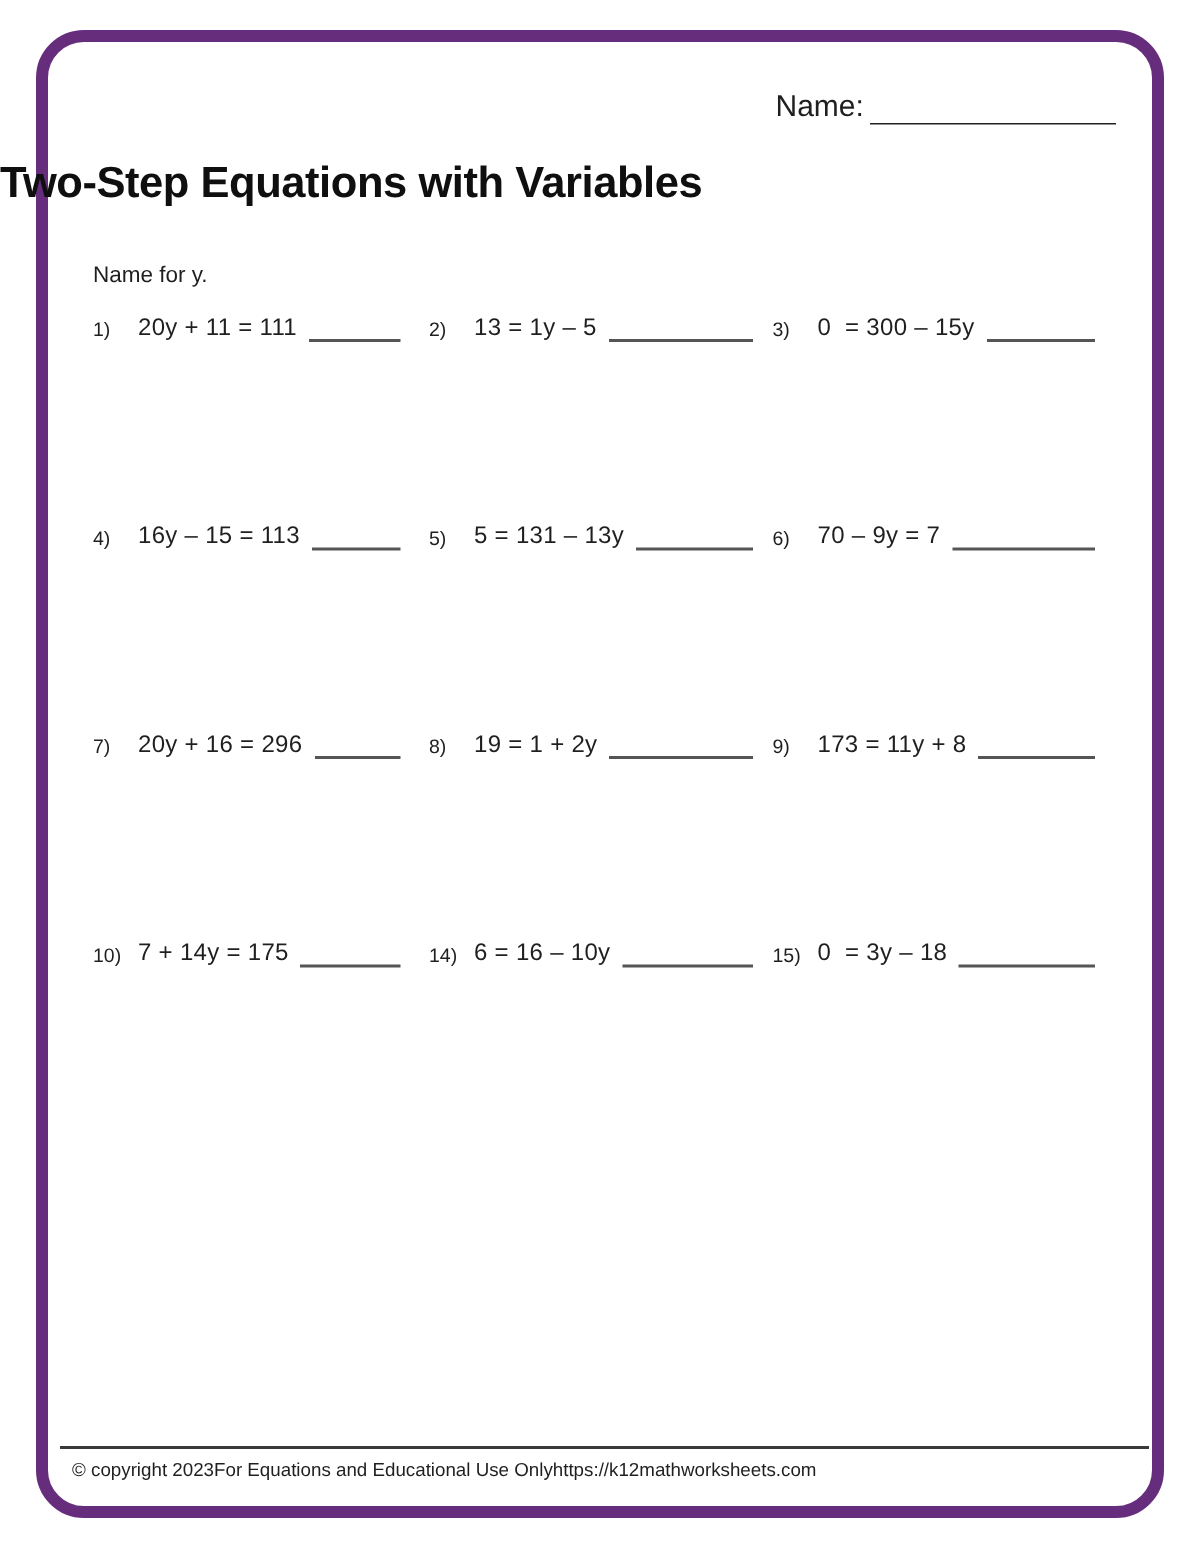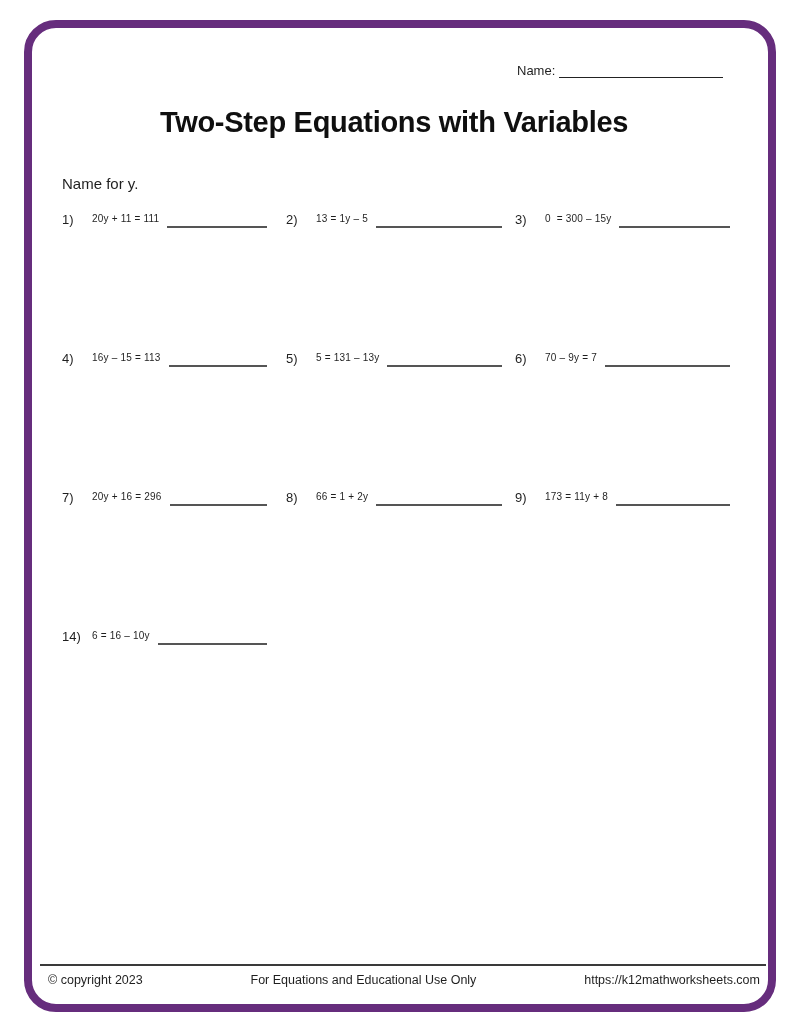--- a/index.html
+++ b/index.html
@@ -24,35 +24,34 @@
     box-sizing: border-box;
     border: 8px solid #662d7d;
     border-radius: 32px;
   }
   .name-row {
     position: absolute;
     top: 60px;
     left: 517px;
     display: flex;
     align-items: flex-end;
-    font-size: 13px;
+    font-size: 20px;
   }
   .name-underline {
     display: inline-block;
     width: 164px;
     height: 17px;
     margin-left: 4px;
     border-bottom: 1.6px solid #222222;
   }
   .title {
     position: absolute;
     top: 106px;
     left: 0;
     width: 788px;
-    text-align: center;
     font-size: 29px;
     font-weight: 700;
     letter-spacing: -0.3px;
     color: #0f0f0f;
   }
   .instruction {
     position: absolute;
     top: 175px;
     left: 62px;
     font-size: 15px;
@@ -76,21 +75,21 @@
   .problem-cell:nth-child(3n+1) { padding-right: 19px; }
   .problem-cell:nth-child(3n+2) { padding-right: 13px; }
   .problem-num {
     flex: none;
     width: 30px;
     font-size: 13px;
     line-height: 17px;
   }
   .problem-eq {
     flex: none;
-    font-size: 10px;
+    font-size: 16px;
     line-height: 18px;
     white-space: pre;
     letter-spacing: 0.2px;
   }
   .answer-blank {
     flex: 1;
     height: 2px;
     margin-left: 8px;
     border-bottom: 2px solid #555555;
   }
@@ -100,21 +99,20 @@
     top: 964px;
     width: 726px;
     border-top: 2px solid #3a3a3a;
   }
   .footer {
     position: absolute;
     left: 48px;
     top: 973px;
     width: 712px;
     display: flex;
-    justify-content: space-between;
     align-items: baseline;
     font-size: 12.5px;
     color: #1f1f1f;
   }
 </style>
 </head>
 <body>
 
 <div class="frame" style="border-color: rgb(102, 45, 125);"></div>
 
@@ -158,31 +156,41 @@
     <span class="problem-eq">70 – 9y = 7</span>
     <span class="answer-blank"></span>
   </div>
   <div class="problem-cell">
     <span class="problem-num">7)</span>
     <span class="problem-eq">20y + 16 = 296</span>
     <span class="answer-blank"></span>
   </div>
   <div class="problem-cell">
     <span class="problem-num">8)</span>
-    <span class="problem-eq">66 = 1 + 2y</span>
+    <span class="problem-eq">19 = 1 + 2y</span>
     <span class="answer-blank"></span>
   </div>
   <div class="problem-cell">
     <span class="problem-num">9)</span>
     <span class="problem-eq">173 = 11y + 8</span>
     <span class="answer-blank"></span>
   </div>
   <div class="problem-cell">
+    <span class="problem-num">10)</span>
+    <span class="problem-eq">7 + 14y = 175</span>
+    <span class="answer-blank"></span>
+  </div>
+  <div class="problem-cell">
     <span class="problem-num">14)</span>
     <span class="problem-eq">6 = 16 – 10y</span>
+    <span class="answer-blank"></span>
+  </div>
+  <div class="problem-cell">
+    <span class="problem-num">15)</span>
+    <span class="problem-eq">0  = 3y – 18</span>
     <span class="answer-blank"></span>
   </div>
 </div>
 
 <div class="footer-rule"></div>
 <div class="footer">
   <span>© copyright 2023</span>
   <span>For Equations and Educational Use Only</span>
   <span>https://k12mathworksheets.com</span>
 </div>

